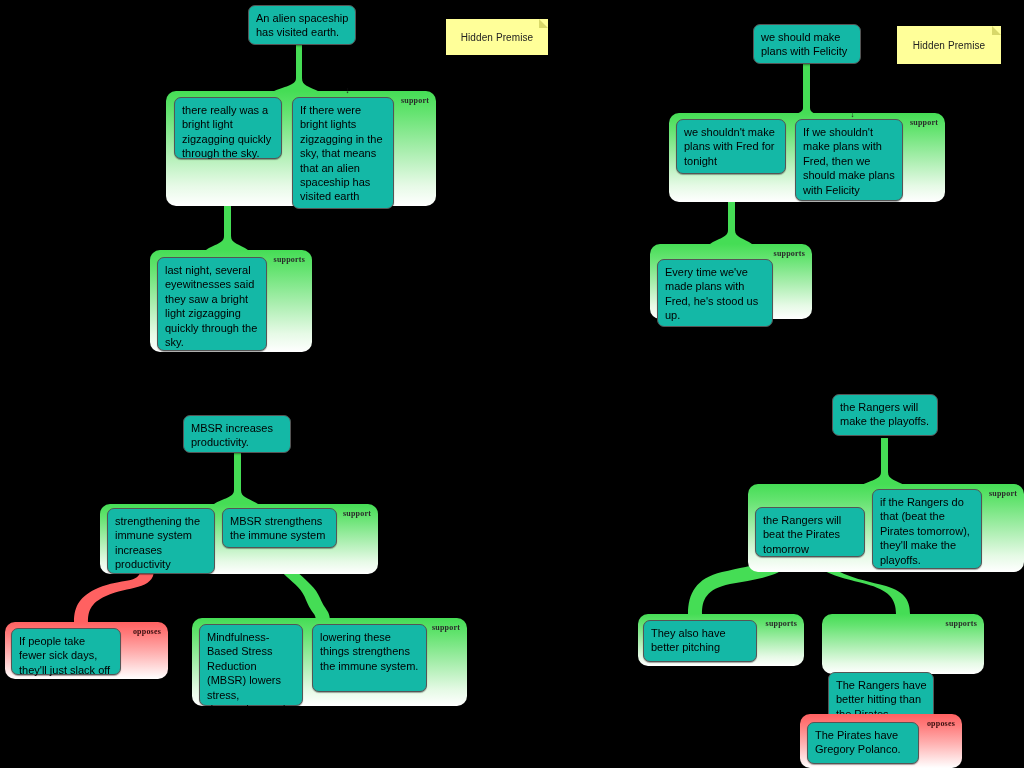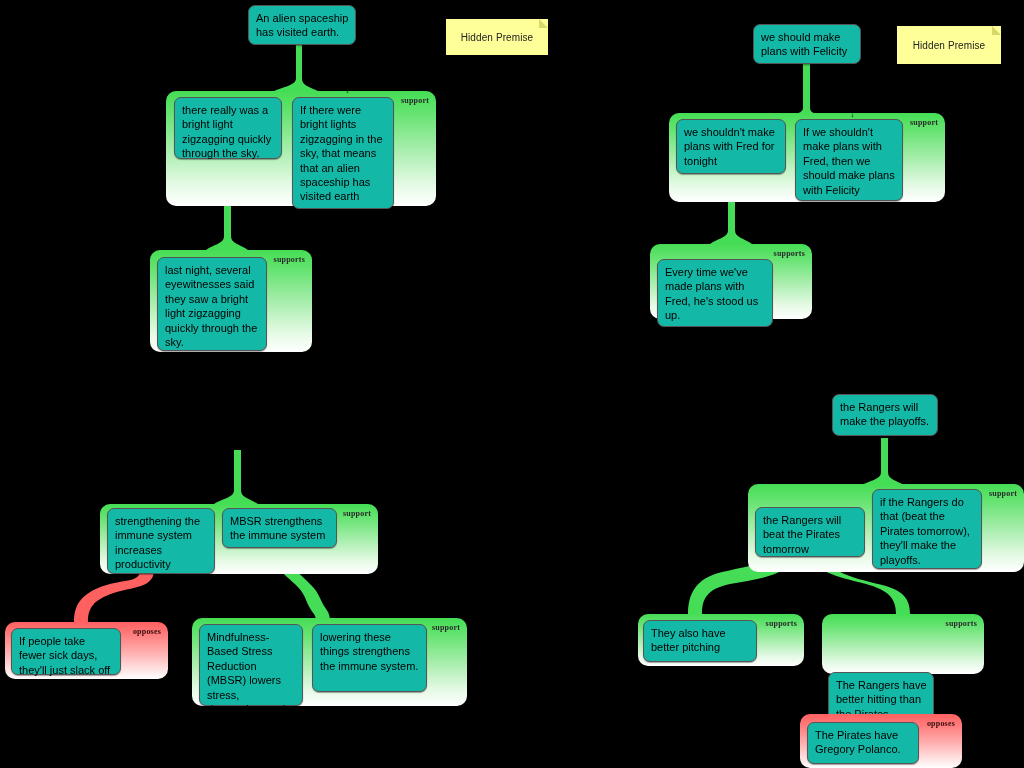--- a/index.html
+++ b/index.html
@@ -142,20 +142,21 @@
   <div class="down-arrow" style="left:848px;top:110px;">↓</div>
 
   <div class="card" style="left:676px;top:119px;width:110px;height:55px;">we shouldn't make plans with Fred for tonight</div>
   <div class="card" style="left:795px;top:119px;width:108px;height:82px;">If we shouldn't make plans with Fred, then we should make plans with Felicity</div>
 
   <div class="group support" style="left:650px;top:244px;width:162px;height:75px;">
     <span class="group-label">supports</span>
   </div>
   <div class="card" style="left:657px;top:251px;width:116px;height:68px;margin-top:8px;">Every time we've made plans with Fred, he's stood us up.</div>
 
+  <div class="card plain" style="left:183px;top:415px;width:108px;height:38px;">MBSR increases productivity.</div>
 
   <div class="group support" style="left:100px;top:504px;width:278px;height:70px;">
     <span class="group-label">support</span>
   </div>
   <div class="card" style="left:107px;top:508px;width:108px;height:66px;">strengthening the immune system increases productivity</div>
   <div class="card" style="left:222px;top:508px;width:115px;height:40px;">MBSR strengthens the immune system</div>
 
   <div class="group opposes" style="left:5px;top:622px;width:163px;height:57px;">
     <span class="group-label">opposes</span>
   </div>

